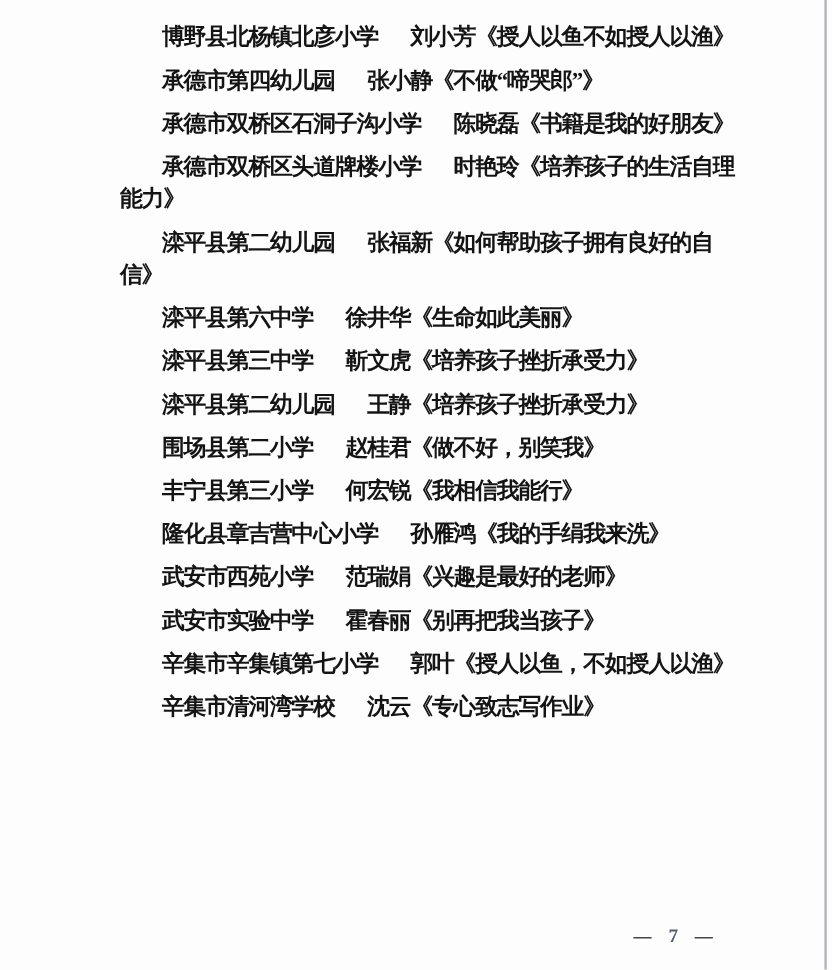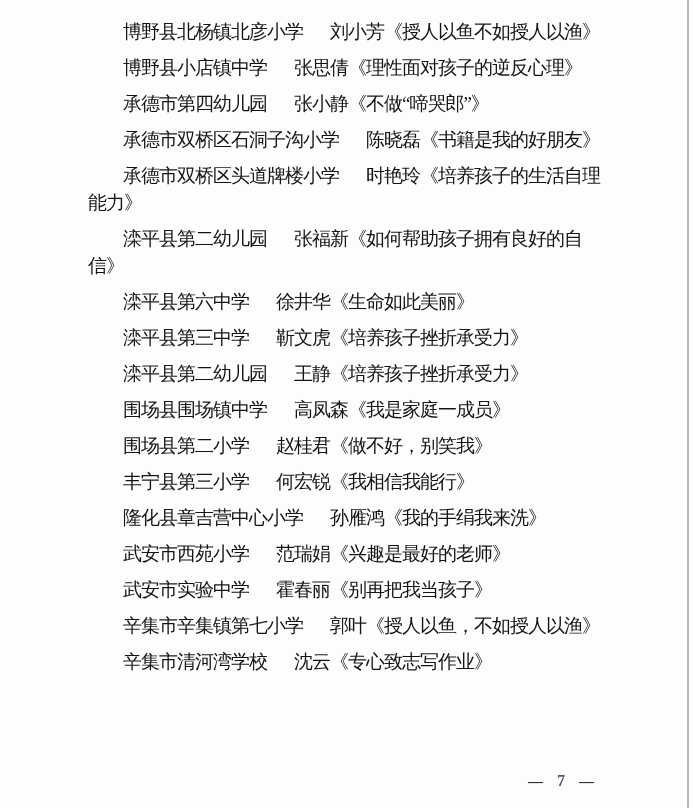--- a/index.html
+++ b/index.html
@@ -28,26 +28,26 @@
     height: 808px;
     background: #b5b5ba;
   }
   .entries {
     position: absolute;
     left: 88px;
     top: 18px;
     width: 528px;
   }
   .entry {
-    margin: 0 0 9px 0;
+    margin: 0 0 9px 12px;
     text-indent: 35px;
     font-size: 19px;
     line-height: 27px;
     letter-spacing: -1px;
-    font-weight: 400;
+    font-weight: 700;
     color: #141414;
     word-break: normal;
     text-align: left;
   }
   .entry .author {
     margin-left: 27px;
   }
   .pagenum {
     position: absolute;
     left: 528px;
@@ -69,29 +69,27 @@
     font-size: 16px;
   }
 </style>
 </head>
 <body style="background: rgb(253, 253, 253);">
 
 <div class="page">
 
   <div class="entries" id="entries">
       <p class="entry"><span class="school">博野县北杨镇北彦小学</span><span class="author">刘小芳</span><span class="title">《授人以鱼不如授人以渔》</span></p>
-      <p class="entry"><span class="school">博野县小店镇中学</span><span class="author">张思倩</span><span class="title">《理性面对孩子的逆反心理》</span></p>
       <p class="entry"><span class="school">承德市第四幼儿园</span><span class="author">张小静</span><span class="title">《不做“啼哭郎”》</span></p>
       <p class="entry"><span class="school">承德市双桥区石洞子沟小学</span><span class="author">陈晓磊</span><span class="title">《书籍是我的好朋友》</span></p>
       <p class="entry"><span class="school">承德市双桥区头道牌楼小学</span><span class="author">时艳玲</span><span class="title">《培养孩子的生活自理能力》</span></p>
       <p class="entry"><span class="school">滦平县第二幼儿园</span><span class="author">张福新</span><span class="title">《如何帮助孩子拥有良好的自信》</span></p>
       <p class="entry"><span class="school">滦平县第六中学</span><span class="author">徐井华</span><span class="title">《生命如此美丽》</span></p>
       <p class="entry"><span class="school">滦平县第三中学</span><span class="author">靳文虎</span><span class="title">《培养孩子挫折承受力》</span></p>
       <p class="entry"><span class="school">滦平县第二幼儿园</span><span class="author">王静</span><span class="title">《培养孩子挫折承受力》</span></p>
-      <p class="entry"><span class="school">围场县围场镇中学</span><span class="author">高凤森</span><span class="title">《我是家庭一成员》</span></p>
       <p class="entry"><span class="school">围场县第二小学</span><span class="author">赵桂君</span><span class="title">《做不好，别笑我》</span></p>
       <p class="entry"><span class="school">丰宁县第三小学</span><span class="author">何宏锐</span><span class="title">《我相信我能行》</span></p>
       <p class="entry"><span class="school">隆化县章吉营中心小学</span><span class="author">孙雁鸿</span><span class="title">《我的手绢我来洗》</span></p>
       <p class="entry"><span class="school">武安市西苑小学</span><span class="author">范瑞娟</span><span class="title">《兴趣是最好的老师》</span></p>
       <p class="entry"><span class="school">武安市实验中学</span><span class="author">霍春丽</span><span class="title">《别再把我当孩子》</span></p>
       <p class="entry"><span class="school">辛集市辛集镇第七小学</span><span class="author">郭叶</span><span class="title">《授人以鱼，不如授人以渔》</span></p>
       <p class="entry"><span class="school">辛集市清河湾学校</span><span class="author">沈云</span><span class="title">《专心致志写作业》</span></p>
     </div>
 
   <div class="pagenum">

